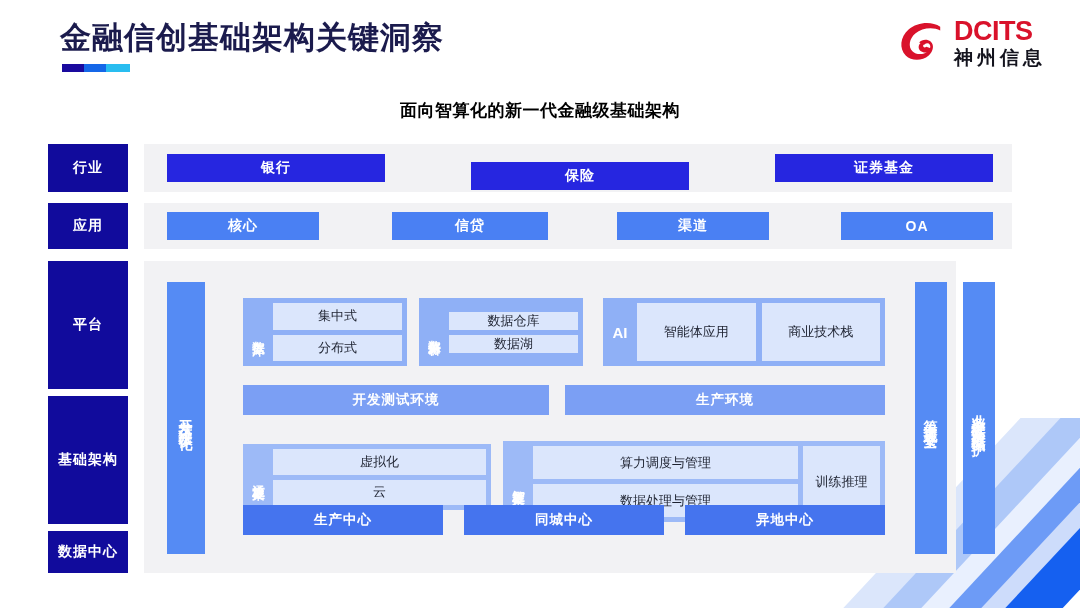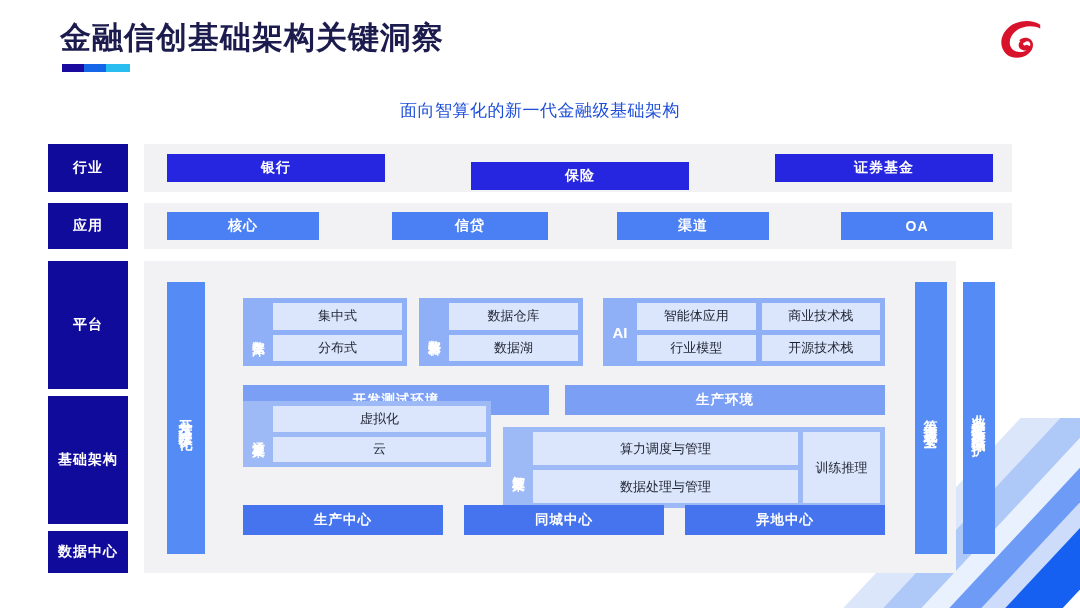--- a/index.html
+++ b/index.html
@@ -32,21 +32,21 @@
   .tr-b { width: 22px; background: #1567e8; }
   .tr-c { width: 24px; background: #29bdf0; }
 
   .logo { position: absolute; right: 34px; top: 18px; display: flex; align-items: center; gap: 8px; }
   .logo-mark { width: 48px; height: 46px; }
   .logo-text { display: flex; flex-direction: column; line-height: 1; }
   .logo-en { font-size: 27px; font-weight: 700; color: #d9122b; letter-spacing: -0.5px; }
   .logo-cn { font-size: 19px; font-weight: 700; color: #14141e; letter-spacing: 4px; margin-top: 3px; }
 
   .subtitle { position: absolute; left: 0; right: 0; top: 99px; text-align: center;
-              font-size: 17px; font-weight: 400; color: #1d4ed8; letter-spacing: 0.5px; }
+              font-size: 17px; font-weight: 700; color: #000000; letter-spacing: 0.5px; }
 
   
   .rail-label { position: absolute; background: #110b9c; color: #fff;
                 display: flex; align-items: center; justify-content: center;
                 font-size: 14px; font-weight: 700; letter-spacing: 1px; }
 
   
   .panel { position: absolute; background: #f2f2f4; }
 
   
@@ -99,20 +99,24 @@
     <span class="tr-a"></span>
       <span class="tr-b"></span>
       <span class="tr-c"></span>
   </div>
 
   <div class="logo">
     <svg class="logo-mark" viewBox="0 0 100 96">
       <path d="M88 14C70 2 40 4 22 20 4 36 2 60 16 74c12 12 34 12 48 0 10-9 12-22 4-29-7-6-18-5-24 2l11 4c4-3 9-3 11 0 3 4 1 10-4 14-9 8-24 8-32 0C21 56 23 39 36 28 50 16 74 14 88 22z" fill="#d9122b"></path>
       <path d="M58 44c-8 0-15 6-15 13 0 6 6 11 14 11 6 0 12-3 14-8l-12-4c-2 2-5 2-6 0-2-2 0-5 3-6z" fill="#d9122b"></path>
     </svg>
+    <div class="logo-text">
+      <div class="logo-en">DCITS</div>
+      <div class="logo-cn">神州信息</div>
+    </div>
   </div>
 
   <div class="subtitle">面向智算化的新一代金融级基础架构</div>
 
   <div class="rail-label" style="left:48px; top:144px; width:80px; height:48px;">行业</div>
   <div class="rail-label" style="left:48px; top:203px; width:80px; height:46px;">应用</div>
   <div class="rail-label" style="left:48px; top:261px; width:80px; height:128px;">平台</div>
   <div class="rail-label" style="left:48px; top:396px; width:80px; height:128px;">基础架构</div>
   <div class="rail-label" style="left:48px; top:531px; width:80px; height:42px;">数据中心</div>
 
@@ -139,62 +143,58 @@
     <div class="group-body">
       <div class="group-row">
         <div class="cell">集中式</div>
       </div>
       <div class="group-row">
         <div class="cell">分布式</div>
       </div>
     </div>
   </div>
 
-  <div class="group" style="left:419px; top:298px; width:164px; height:68px;">
+  <div class="group" style="left:419px; top:298px; width:164px; height:68px;align-items:center;">
     <div class="group-label">数据分析</div>
     <div class="group-body">
       <div class="group-row">
         <div class="cell">数据仓库</div>
       </div>
       <div class="group-row">
         <div class="cell">数据湖</div>
       </div>
     </div>
   </div>
 
   <div class="group" style="left:603px; top:298px; width:282px; height:68px;">
     <div class="ai-label">AI</div>
     <div class="group-body">
       <div class="group-row">
         <div class="cell">智能体应用</div>
         <div class="cell">商业技术栈</div>
       </div>
-      <div class="group-row">
-        <div class="cell">行业模型</div>
-        <div class="cell">开源技术栈</div>
-      </div>
     </div>
   </div>
 
   <div class="box b-env" style="left:243px; top:385px; width:306px; height:30px;">开发测试环境</div>
   <div class="box b-env" style="left:565px; top:385px; width:320px; height:30px;">生产环境</div>
 
-  <div class="group lighter" style="left:243px; top:401px; width:248px; height:66px;">
+  <div class="group lighter" style="left:243px; top:444px; width:248px; height:66px;">
     <div class="group-label">通算框架</div>
     <div class="group-body">
       <div class="group-row">
         <div class="cell">虚拟化</div>
       </div>
       <div class="group-row">
         <div class="cell">云</div>
       </div>
     </div>
   </div>
 
-  <div class="group lighter" style="left:503px; top:427px; width:382px; height:81px;text-align:right;">
+  <div class="group lighter" style="left:503px; top:441px; width:382px; height:81px;text-align:right;">
     <div class="group-label">智算框架</div>
     <div class="group-body" style="flex:0 0 265px;">
       <div class="group-row">
         <div class="cell">算力调度与管理</div>
       </div>
       <div class="group-row">
         <div class="cell">数据处理与管理</div>
       </div>
     </div>
     <div class="cell tall" style="flex:1;">

